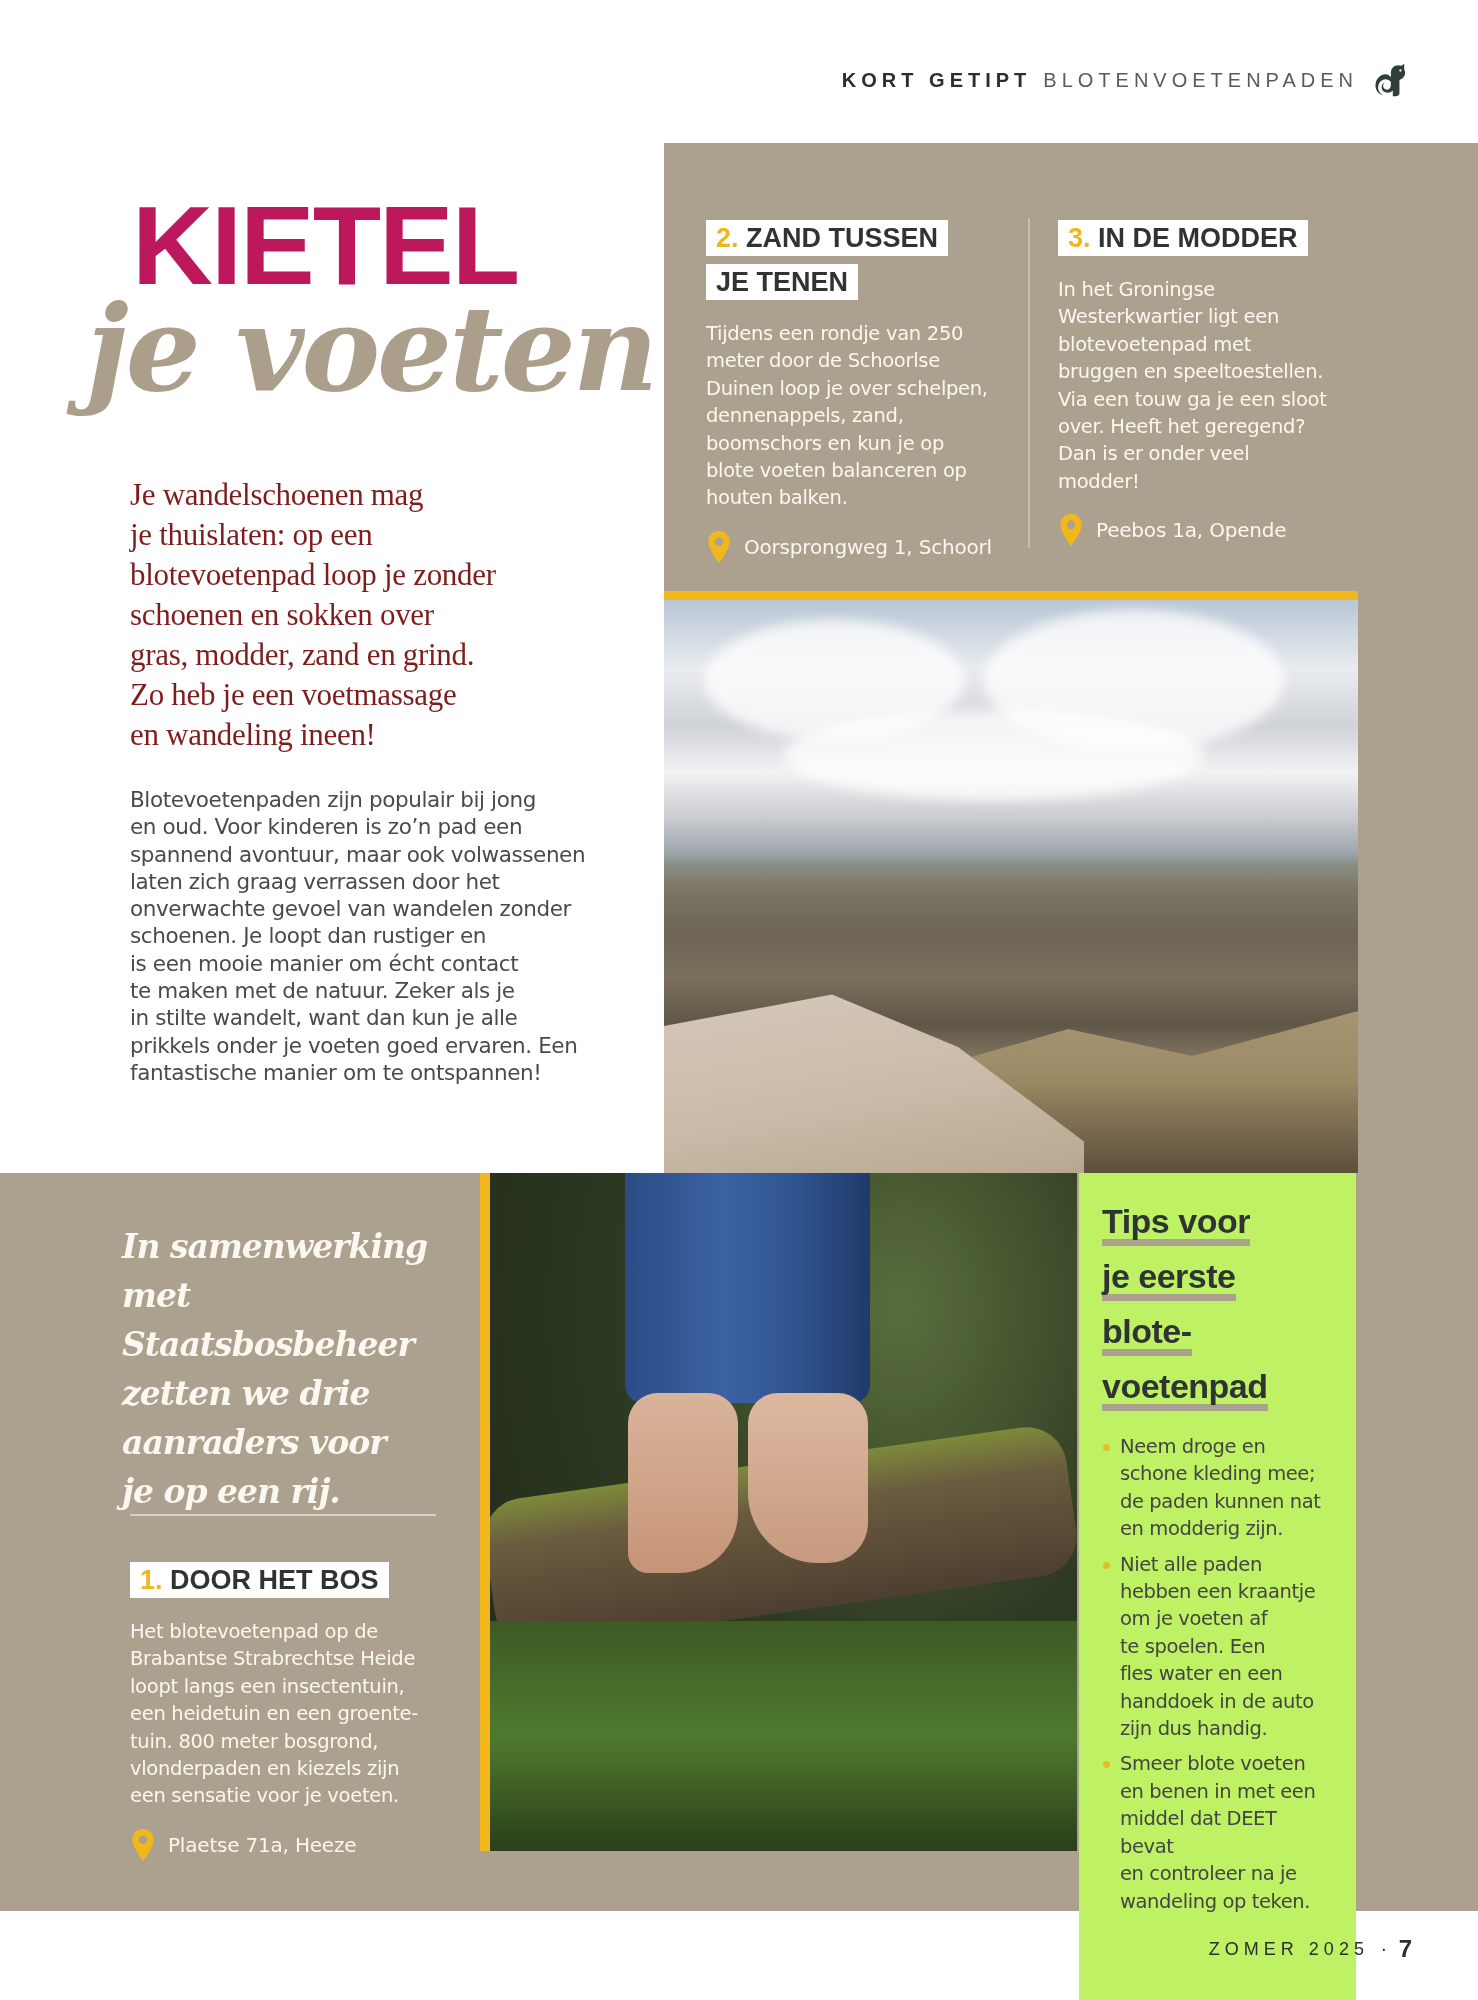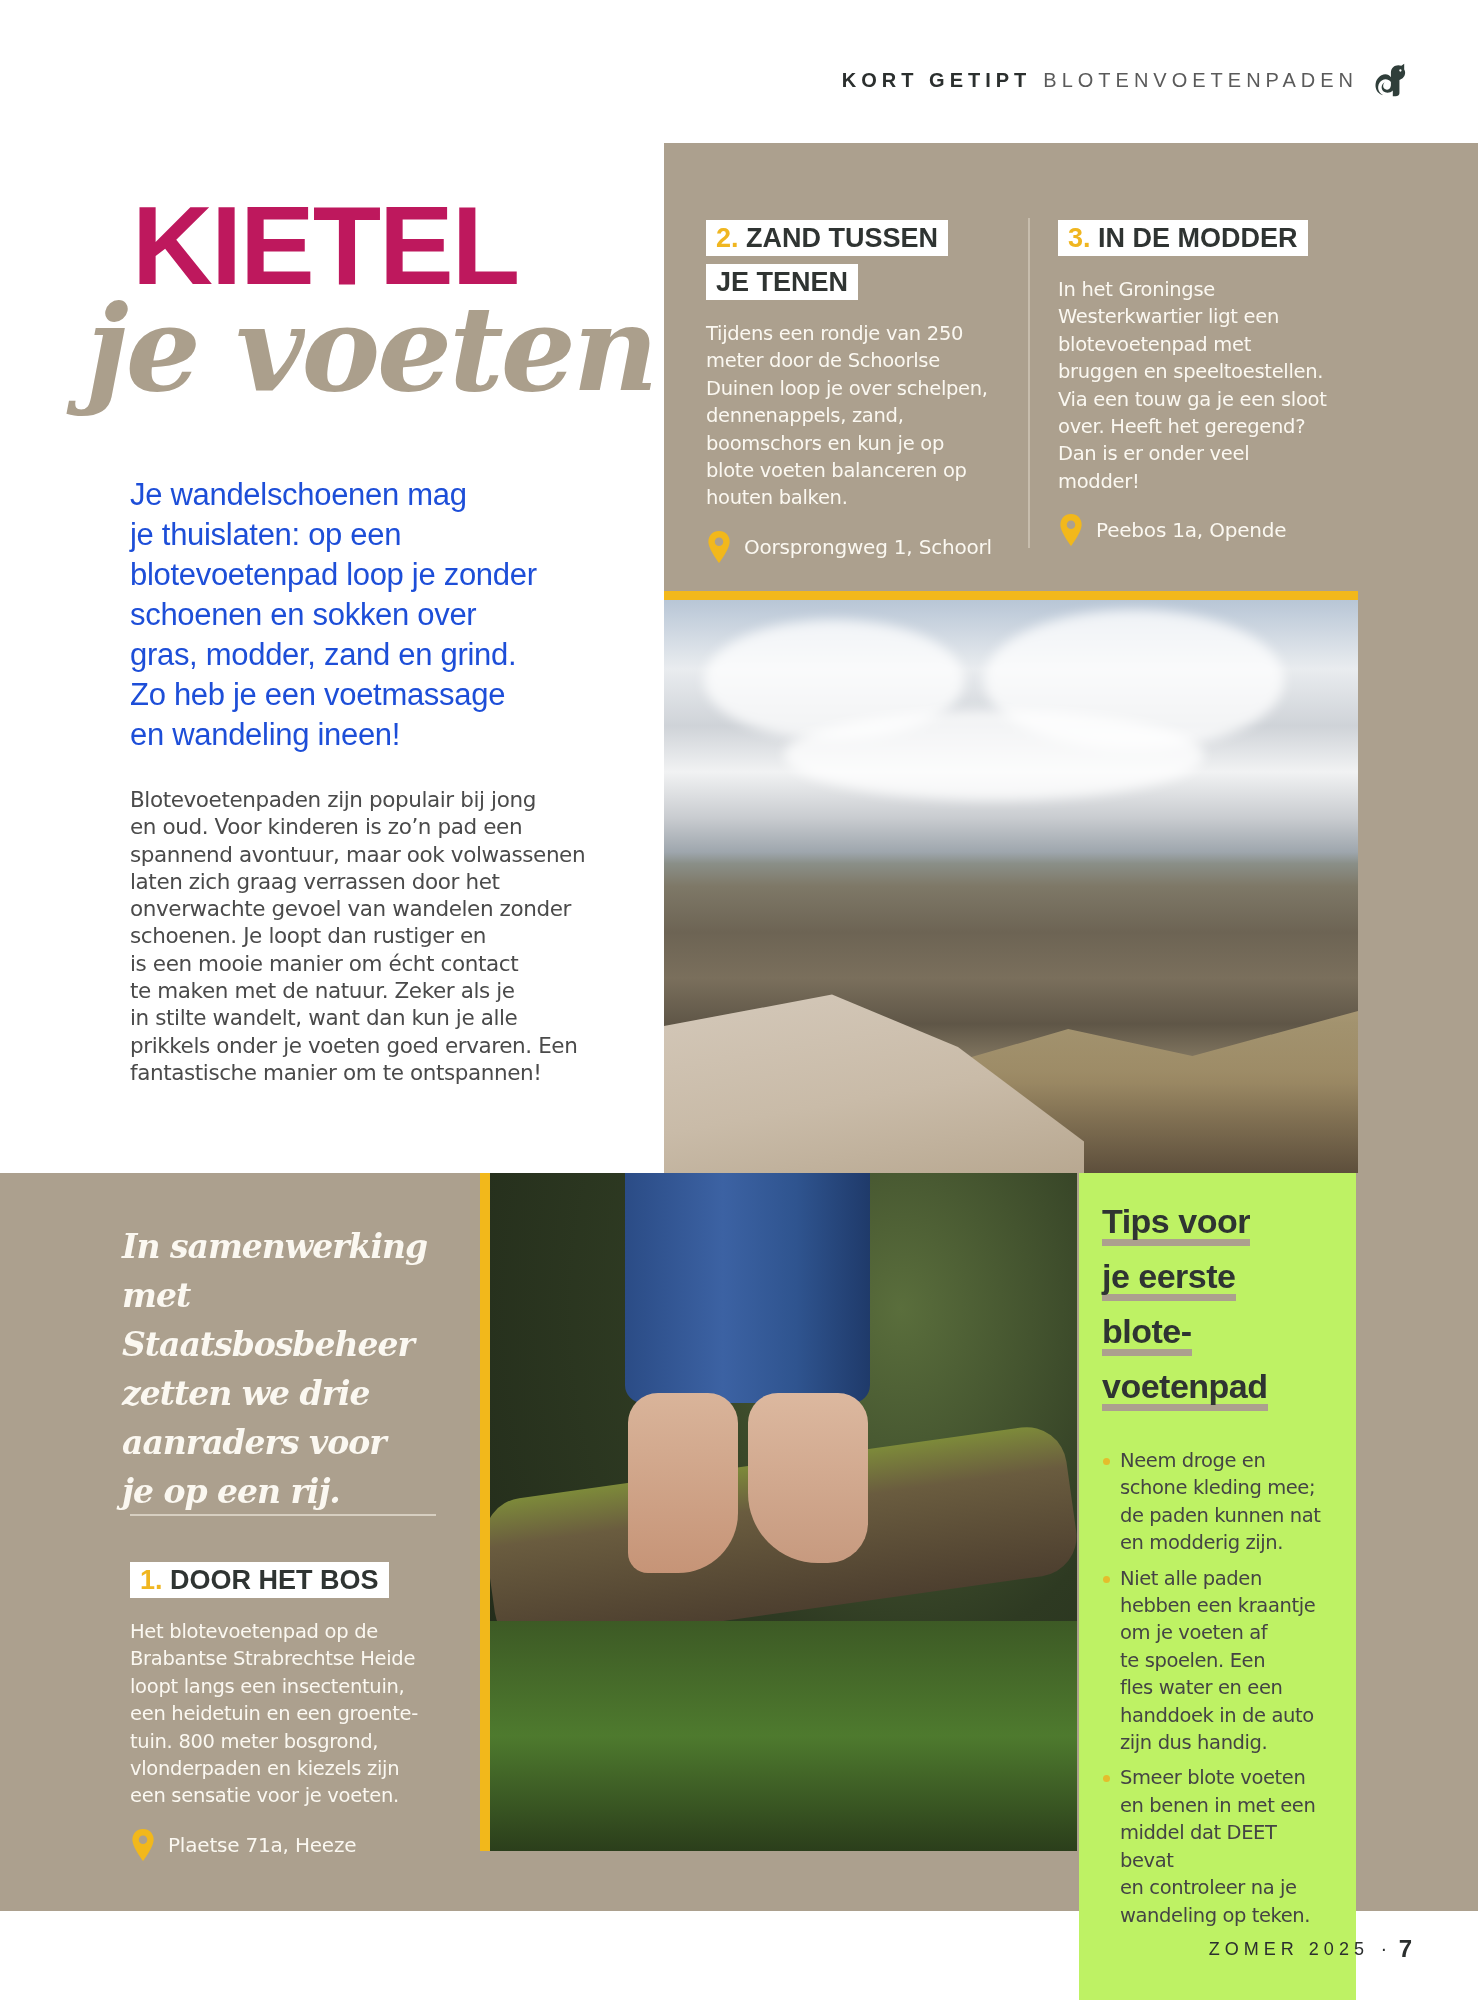--- a/index.html
+++ b/index.html
@@ -9,21 +9,21 @@
   
   .running-head { position: absolute; top: 62px; right: 70px; height: 36px; display: flex; align-items: center; gap: 12px; }
   .running-head .kort { font-family: "Liberation Sans", sans-serif; font-weight: bold; font-size: 20px; letter-spacing: 5px; color: #2b2f2e; }
   .running-head .topic { font-family: "Liberation Sans", sans-serif; font-size: 20px; letter-spacing: 5px; color: #5a5a5a; font-weight: normal; }
   .logo-icon { width: 38px; height: 38px; }
 
   
   .title-kietel { position: absolute; left: 132px; top: 190px; font-family: "Liberation Sans", sans-serif; font-weight: bold; font-size: 112px; letter-spacing: -2px; color: #be185d; line-height: 1; }
   .title-script { position: absolute; left: 86px; top: 290px; font-family: "DejaVu Serif", serif; font-style: italic; font-size: 118px; color: #ab9f8c; line-height: 1; letter-spacing: -3px; font-weight: bold; }
 
-  .lead { position: absolute; left: 130px; top: 475px; width: 470px; font-family: Liberation Sans, sans-serif; font-size: 31px; line-height: 40px; color: #1d4ed8; font-weight: normal; letter-spacing: -0.3px; }
+  .lead { position: absolute; left: 130px; top: 475px; width: 470px; font-family: Liberation Serif, serif; font-size: 31px; line-height: 40px; color: #7f1d1d; font-weight: normal; letter-spacing: -0.3px; }
   .body-text { position: absolute; left: 130px; top: 786px; width: 480px; font-family: "DejaVu Sans", sans-serif; font-size: 21.5px; line-height: 27.3px; color: #4a4a4a; letter-spacing: -0.4px; }
 
   
   .panel-top { position: absolute; left: 664px; top: 143px; width: 814px; height: 1030px; background: #aca08e; }
   .panel-bottom { position: absolute; left: 0; top: 1173px; width: 1478px; height: 738px; background: #aca08e; }
 
   .tip-col { position: absolute; color: #fbf8f1; }
   .tip-col.c2 { left: 706px; top: 218px; width: 300px; }
   .tip-col.c3 { left: 1058px; top: 218px; width: 300px; }
   .divider-v { position: absolute; left: 1028px; top: 218px; width: 2px; height: 330px; background: #c7bdad; }
@@ -56,21 +56,21 @@
 
   
   .collab { position: absolute; left: 122px; top: 1222px; width: 330px; font-family: "DejaVu Serif", serif; font-style: italic; font-weight: bold; font-size: 33px; line-height: 49px; color: #fbf8f1; letter-spacing: -1px; }
   .divider-h { position: absolute; left: 130px; top: 1514px; width: 306px; height: 2px; background: #d7cfc1; }
   .tip-col.c1 { left: 130px; top: 1560px; width: 320px; }
 
   
   .tips-box { position: absolute; left: 1079px; top: 1173px; width: 277px; height: 827px; background: #bef264; padding: 26px 22px 0 23px; }
   .tips-title { font-family: "Liberation Sans", sans-serif; font-weight: bold; font-size: 34px; line-height: 45px; color: #2f3432; letter-spacing: -0.5px; }
   .tips-title span { border-bottom: 7px solid #aca08e; display: inline-block; line-height: 36px; margin-bottom: 8px; }
-  .tips-list { list-style: none; margin-top: 28px; }
+  .tips-list { list-style: none; margin-top: 14px; }
   .tips-list li { position: absolute0; position: relative; padding-left: 18px; font-family: "DejaVu Sans", sans-serif; font-size: 19.5px; line-height: 27.4px; color: #444; letter-spacing: -0.4px; margin-bottom: 8px; }
   .tips-list .bullet { position: absolute; left: 1px; top: 11px; width: 7px; height: 7px; border-radius: 50%; background: #e4bd2c; }
 
   .folio { position: absolute; right: 66px; top: 1935px; display: flex; align-items: center; gap: 12px; }
   .folio .issue { font-family: "Liberation Sans", sans-serif; font-size: 18px; letter-spacing: 5px; color: #2b2f2e; }
   .folio .dot { font-size: 18px; color: #2b2f2e; }
   .folio .page { font-family: "Liberation Sans", sans-serif; font-weight: bold; font-size: 24px; color: #2b2f2e; }
 </style>
 </head>
 <body>

